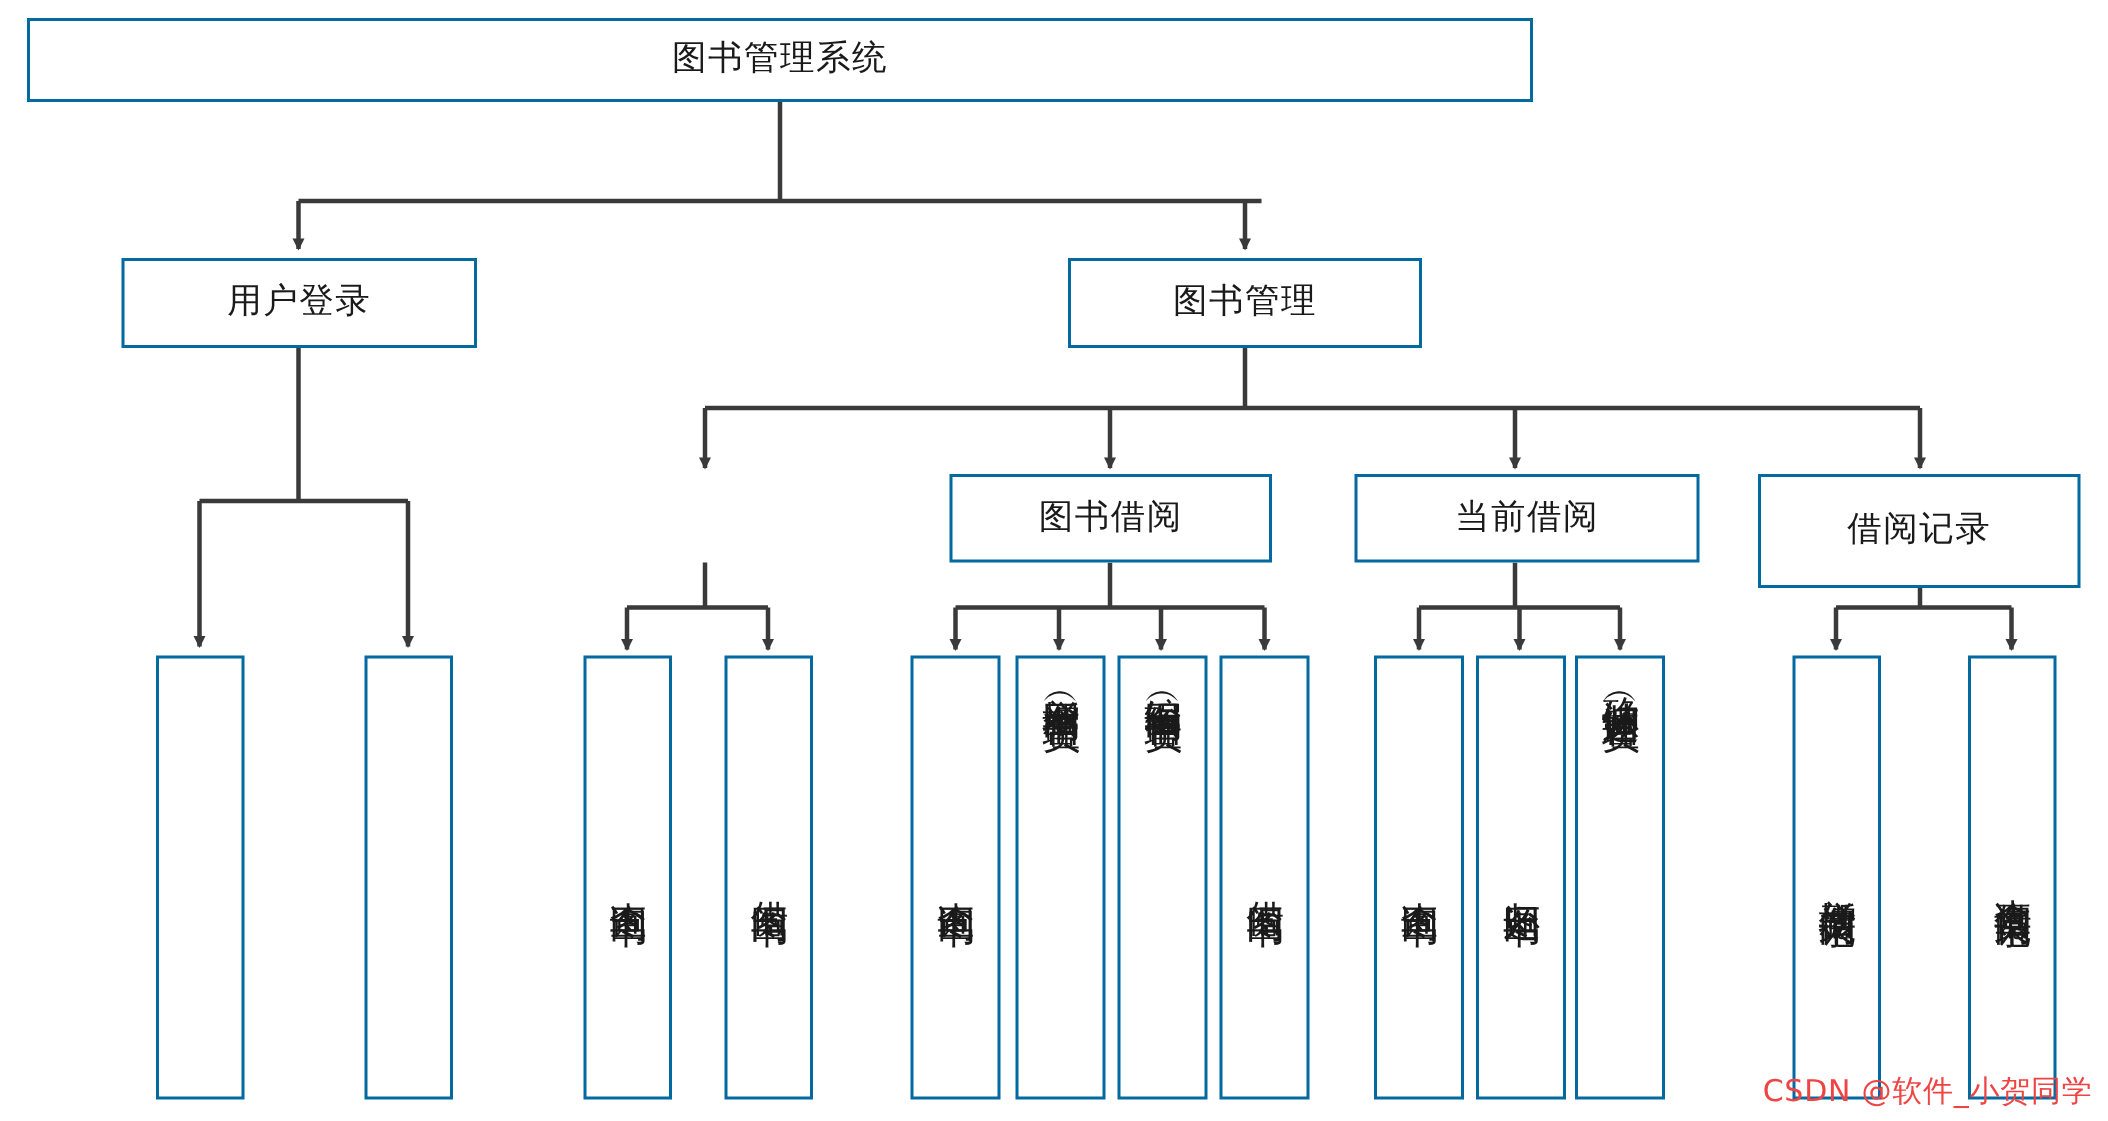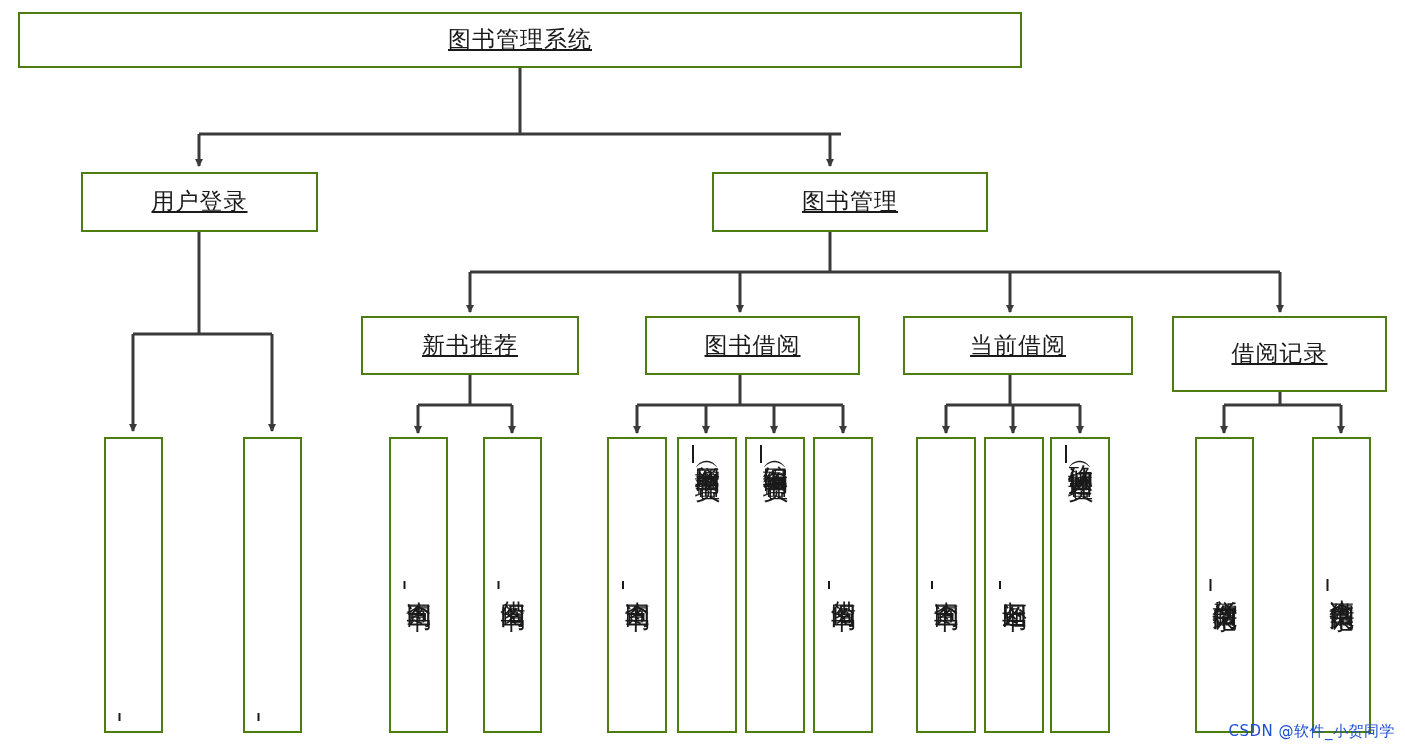--- a/index.html
+++ b/index.html
@@ -23,26 +23,25 @@
     left: 0;
     top: 0;
     width: 1405px;
     height: 747px;
     pointer-events: none;
   }
   .node {
     position: absolute;
     box-sizing: border-box;
     background: #ffffff;
-    border: 2px solid #4d7c0f;
+    border: 2px solid #0369a1;
     display: flex;
     align-items: center;
     justify-content: center;
     color: #1a1a1a;
-    text-decoration: underline;
   }
   .node-h {
     font-size: 23px;
     letter-spacing: 1px;
     line-height: 1.1;
     white-space: nowrap;
   }
   .node-root {
     font-size: 23px;
     letter-spacing: 1px;
@@ -66,22 +65,22 @@
     justify-content: flex-start;
     padding-top: 6px;
   }
   .node-label {
     display: block;
   }
   #watermark {
     position: absolute;
     right: 10px;
     bottom: 6px;
-    font-size: 15px;
-    color: #1d4ed8;
+    font-size: 20px;
+    color: #ef4444;
     letter-spacing: 0.5px;
     white-space: nowrap;
     user-select: none;
   }
 </style>
 </head>
 <body>
 
 <div id="diagram-root">
 
@@ -136,29 +135,26 @@
   </svg>
 
   <div class="node node-h node-root" style="left:18px; top:12px; width:1004px; height:56px;">
     <span class="node-label">图书管理系统</span>
   </div>
 
   <div class="node node-h" style="left:81px; top:172px; width:237px; height:60px;">
     <span class="node-label">用户登录</span>
   </div>
 
-  <div class="node node-h" style="left:712px; top:172px; width:276px; height:60px;justify-content:center;">
+  <div class="node node-h" style="left:712px; top:172px; width:236px; height:60px;justify-content:center;">
     <span class="node-label">图书管理</span>
   </div>
 
-  <div class="node node-h" style="left:361px; top:316px; width:218px; height:59px;">
-    <span class="node-label">新书推荐</span>
-  </div>
-
-  <div class="node node-h" style="left:633px; top:316px; width:215px; height:59px;margin-left:12px;">
+
+  <div class="node node-h" style="left:633px; top:316px; width:215px; height:59px;">
     <span class="node-label">图书借阅</span>
   </div>
 
   <div class="node node-h" style="left:903px; top:316px; width:230px; height:59px;">
     <span class="node-label">当前借阅</span>
   </div>
 
   <div class="node node-h" style="left:1172px; top:316px; width:215px; height:76px;">
     <span class="node-label">借阅记录</span>
   </div>

